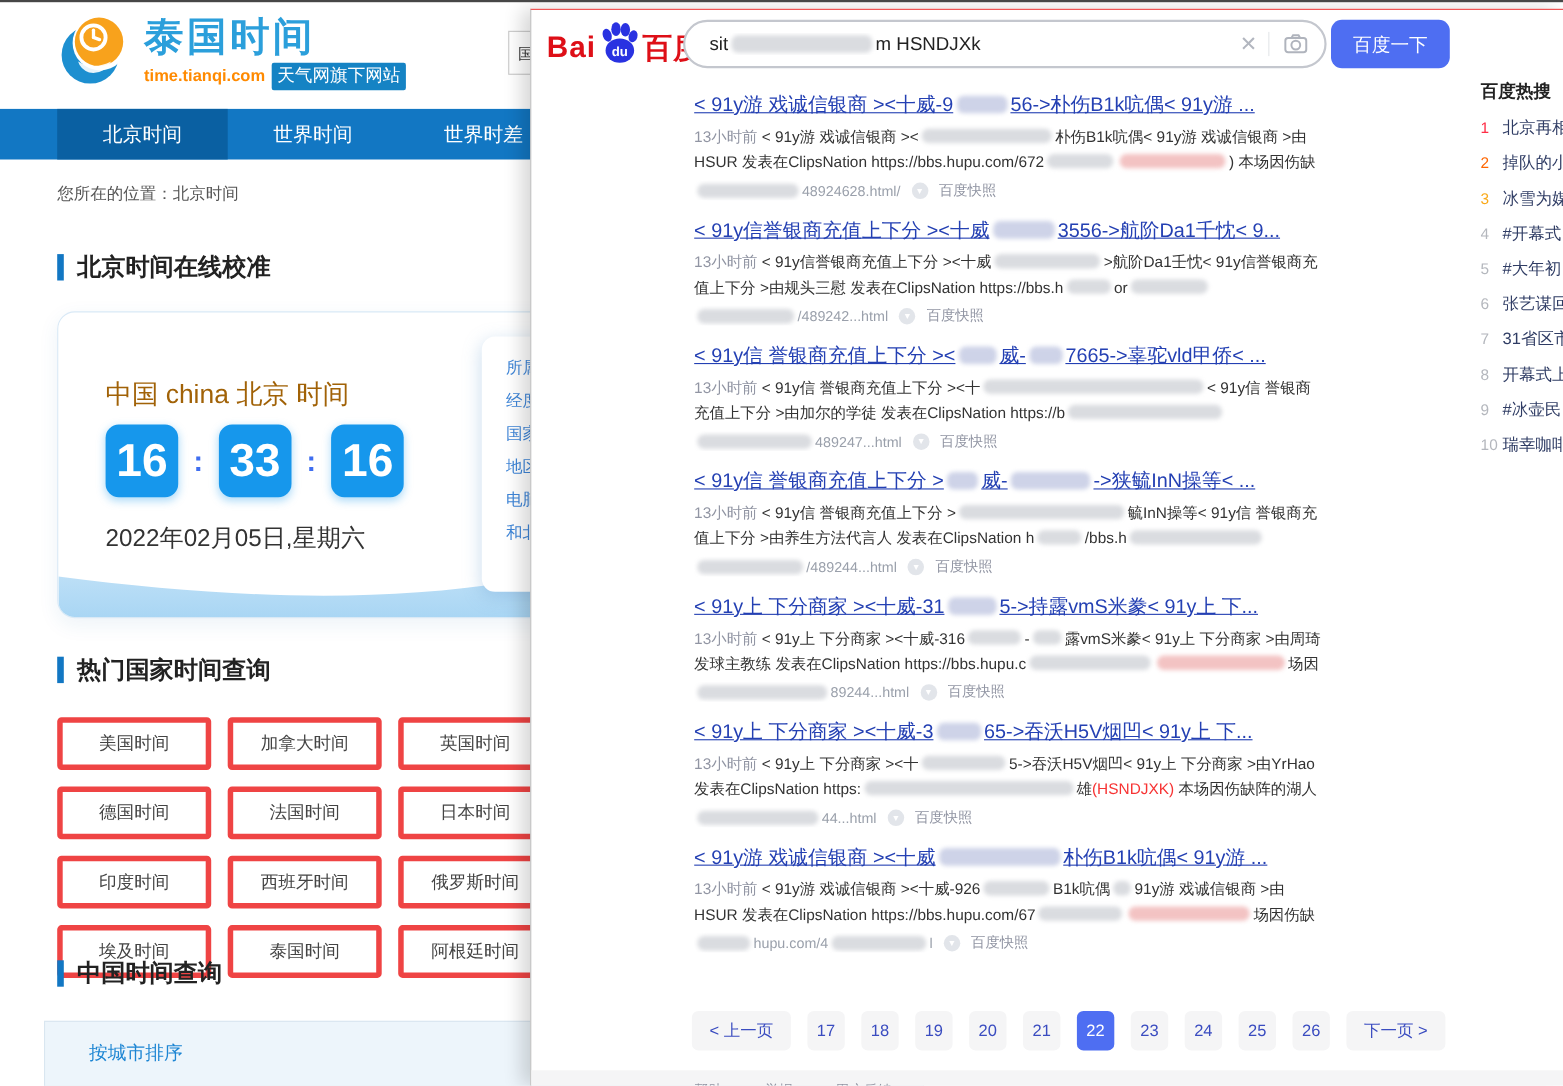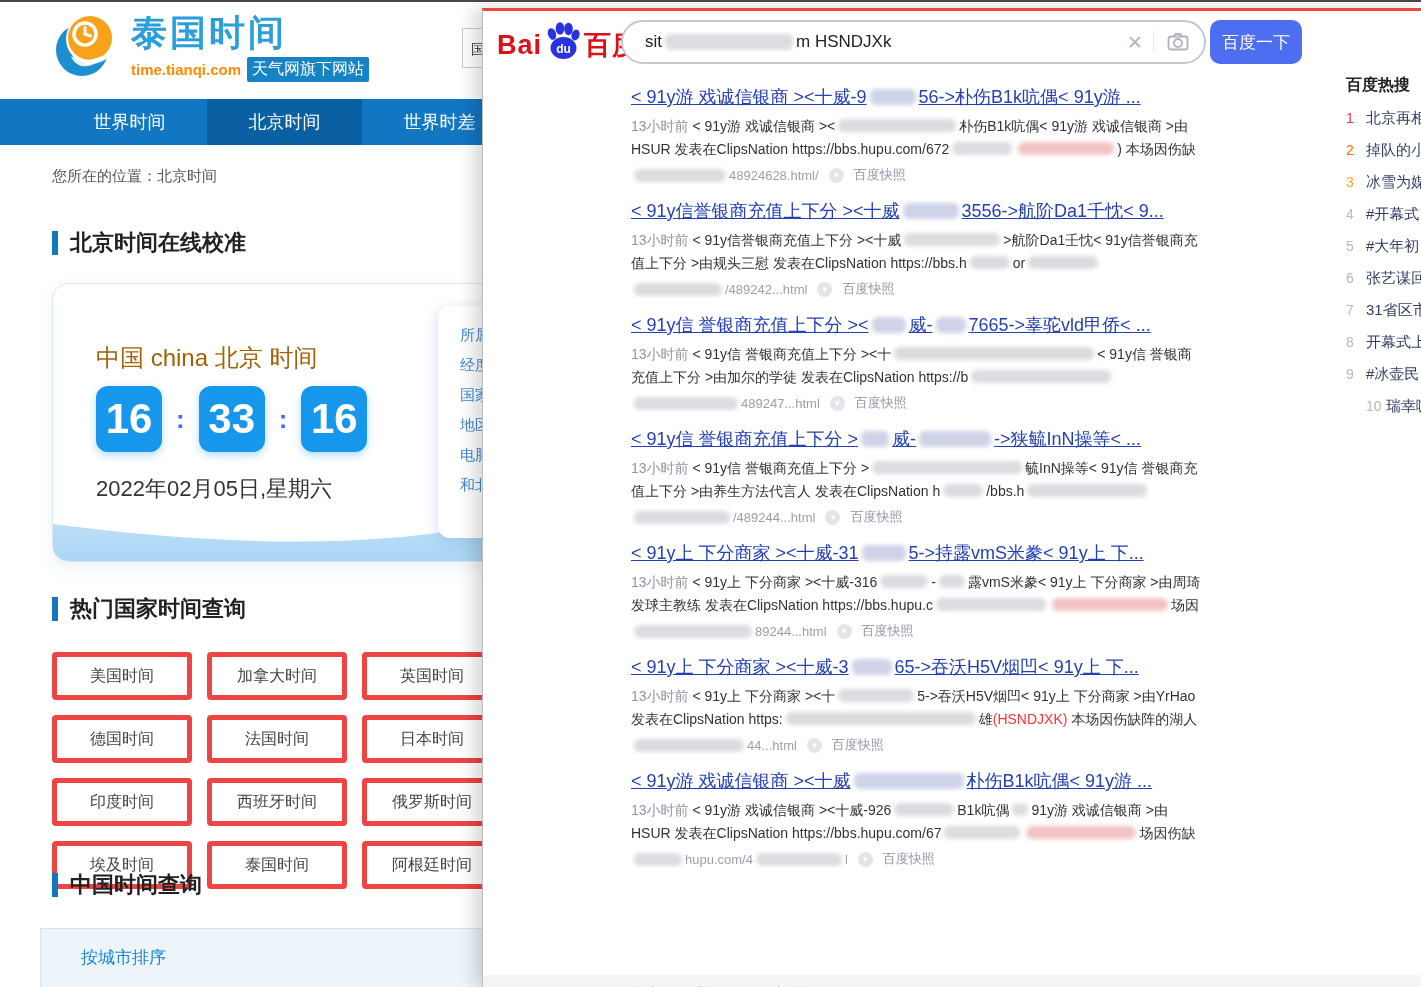--- a/index.html
+++ b/index.html
@@ -38,31 +38,31 @@
     box-shadow:0 4px 16px rgba(110,160,210,.35);padding:14px 0 0 22px;box-sizing:border-box}
   .info-line{color:#3f86d8;font-size:15px;line-height:30px}
   .country-grid{position:absolute;left:52px;top:652px;display:grid;grid-template-columns:140px 140px 140px;gap:15px}
   .country-btn{height:38px;border:5px solid #ef4444;border-radius:4px;background:#fff;font-size:16px;color:#444;
     display:flex;align-items:center;justify-content:center;cursor:pointer}
   .city-box{position:absolute;left:40px;top:928px;width:800px;height:60px;background:#edf5fb;border:1px solid #d9e6f0;box-sizing:border-box}
   .city-tab{margin:17px 0 16px 40px;font-size:17px;color:#1c85d3;display:inline-block;cursor:pointer}
 
   
   .baidu-win{position:absolute;left:482px;top:8px;right:0;bottom:0;background:#fff;z-index:10;
-    border-left:1px solid #bdbdbd;border-top:3px solid #ef4444;box-shadow:-8px 0 16px rgba(0,0,0,.16);overflow:hidden}
+    border-left:1px solid #bdbdbd;border-top:1px solid #ef4444;box-shadow:-8px 0 16px rgba(0,0,0,.16);overflow:hidden}
   .bd-logo{position:absolute;left:14px;top:12px;display:flex;align-items:center}
   .bd-logo .bai,.bd-logo .cn{color:#de0f17;font-weight:bold;font-size:27px;letter-spacing:1px}
   .bd-logo .paw{margin:0 1px;position:relative;top:-2px}
   .bd-search{position:absolute;left:138px;top:9px;width:585px;height:44px;border:2px solid #c4c7ce;border-radius:24px;
     box-sizing:border-box;background:#fff;display:flex;align-items:center;padding:0 14px 0 22px}
   .bd-query{font-size:17px;color:#222;flex:1;display:flex;align-items:center;white-space:nowrap;overflow:hidden}
   .bd-clear{color:#b2b6bf;font-size:19px;margin:0 10px;cursor:pointer}
   .bd-vdiv{width:1px;height:22px;background:#e3e5e9}
   .bd-cam{margin-left:12px;cursor:pointer;display:flex}
-  .bd-btn{position:absolute;left:727px;top:9px;width:92px;height:44px;background:#4e6ef2;color:#fff;font-size:17px;
+  .bd-btn{position:absolute;left:727px;top:9px;width:108px;height:44px;background:#4e6ef2;color:#fff;font-size:17px;
     border:none;border-radius:10px;cursor:pointer}
   .results{position:absolute;left:148px;top:74px;width:572px}
   .result{margin-bottom:15px}
   .r-title{font-size:18px;line-height:24px;color:#2440b3;text-decoration:underline;cursor:pointer;display:block;
     white-space:nowrap;overflow:hidden}
   .r-snippet{font-size:14px;line-height:23px;color:#333;margin-top:6px;max-height:46px;overflow:hidden}
   .r-urlline{margin-top:5px;font-size:13px;color:#9aa0ab;display:flex;align-items:center;white-space:nowrap;overflow:hidden}
   .r-cache{color:#9195a3;margin-left:10px;cursor:pointer}
   .chev{width:15px;height:15px;border-radius:50%;background:#e2e5ea;color:#fff;font-size:8px;line-height:15px;
     text-align:center;margin-left:10px;display:inline-block}
@@ -110,22 +110,22 @@
       <span class="tq-logo-sub">
         <span class="tq-domain">time.tianqi.com</span>
         <span class="tq-badge">天气网旗下网站</span>
       </span>
     </span>
   </div>
 
   <div class="tq-partial-input">国</div>
 
   <div class="tq-nav" id="tq-nav">
+      <div class="tq-nav-item active">北京时间</div>
       <div class="tq-nav-item">世界时间</div>
-      <div class="tq-nav-item active">北京时间</div>
       <div class="tq-nav-item">世界时差</div>
     </div>
 
   <div class="tq-breadcrumb">您所在的位置：北京时间</div>
 
   <div class="sec-head" style="top:228px">
     <span class="bar"></span>
     <span class="txt">北京时间在线校准</span>
   </div>
 
@@ -335,25 +335,39 @@
         </div>
         <div class="hot-item">
           <span class="hot-rank" style="color: rgb(180, 183, 189);">8</span>
           <span class="hot-text">开幕式上</span>
         </div>
         <div class="hot-item">
           <span class="hot-rank" style="color: rgb(180, 183, 189);">9</span>
           <span class="hot-text">#冰壶民</span>
         </div>
         <div class="hot-item">
-          <span class="hot-rank" style="color: rgb(180, 183, 189); margin-left: 20px;">10</span>
+          <span class="hot-rank" style="color: rgb(180, 183, 189);">10</span>
           <span class="hot-text">瑞幸咖啡</span>
         </div>
       </div>
   </div>
 
+  <div class="pager" id="pager">
+      <div class="pg wide">&lt; 上一页</div>
+      <div class="pg">17</div>
+      <div class="pg">18</div>
+      <div class="pg">19</div>
+      <div class="pg">20</div>
+      <div class="pg">21</div>
+      <div class="pg active">22</div>
+      <div class="pg">23</div>
+      <div class="pg">24</div>
+      <div class="pg">25</div>
+      <div class="pg">26</div>
+      <div class="pg wide">下一页 &gt;</div>
+    </div>
 
   <div class="bd-footer" id="bd-footer">
       <span class="bd-flink">帮助</span>
       <span class="bd-flink">举报</span>
       <span class="bd-flink">用户反馈</span>
     </div>
 </div>
 
 </body></html>

